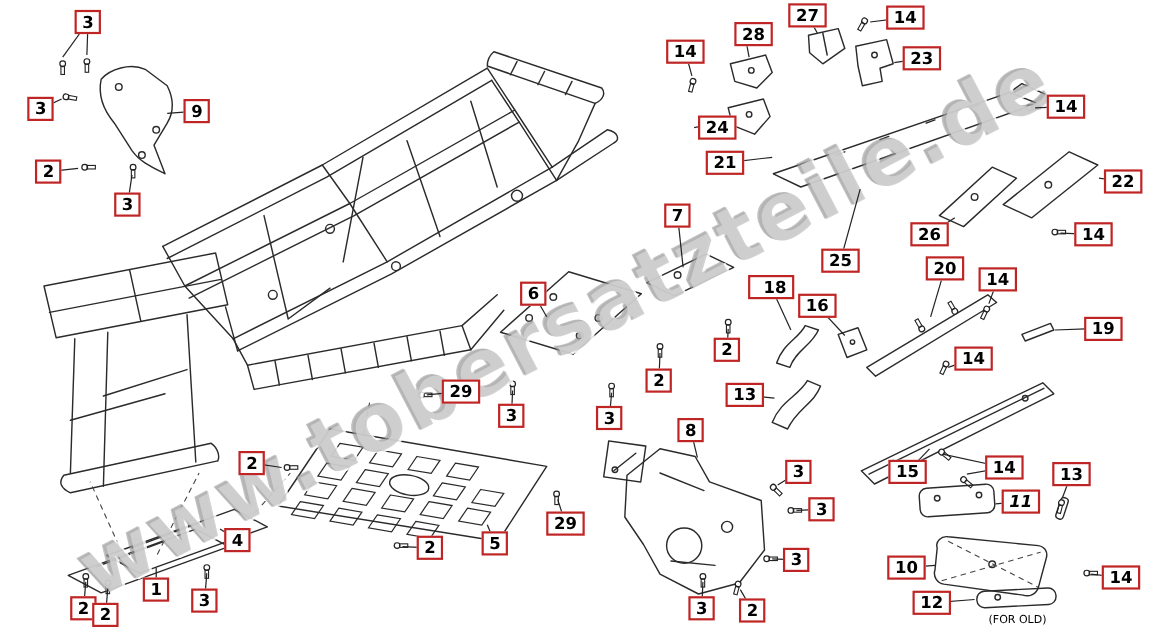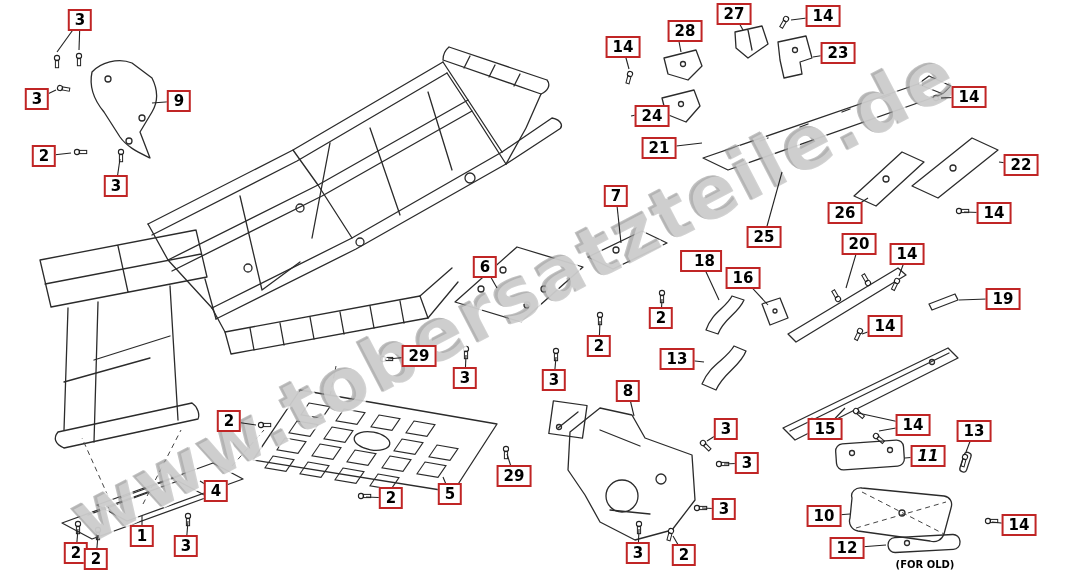--- a/index.html
+++ b/index.html
@@ -10,21 +10,21 @@
   .watermark{position:absolute;left:513px;top:295px;
              transform:translate(-50%,-50%) rotate(-27.5deg);
              font-weight:bold;font-size:74px;letter-spacing:2px;white-space:nowrap;
              color:rgba(165,165,165,0.5);z-index:10;
              text-shadow:2px 2px 0 rgba(255,255,255,0.85),-1px -1px 0 rgba(120,120,120,0.45);}
   .part-label{position:absolute;transform:translate(-50%,-50%);
               background:#fff;border:2px solid #c02525;color:#000;
               font-weight:bold;font-size:15px;line-height:1;padding:2px 5px 1px;
               white-space:nowrap;z-index:30;}
   .for-old-note{position:absolute;left:925px;top:564px;transform:translate(-50%,-50%);
-                font-size:10px;font-weight:bold;color:#000;z-index:30;white-space:nowrap;}
+                font-size:10px;font-weight:normal;color:#000;z-index:30;white-space:nowrap;}
 </style>
 </head>
 <body>
 
 <div id="stage">
 
   <svg id="base-art" viewBox="0 0 1068 575" width="1068" height="575">
     <defs>
       <g id="bolt">
         <circle cx="0" cy="0" r="2.6" fill="#fff" stroke="#222" stroke-width="1.1"></circle>

